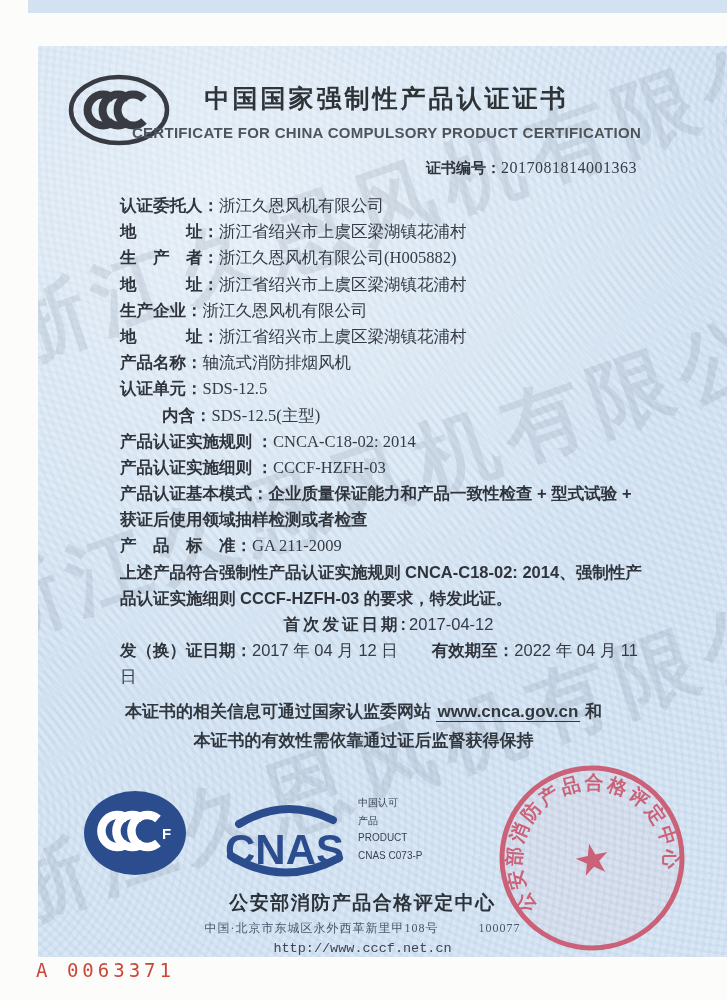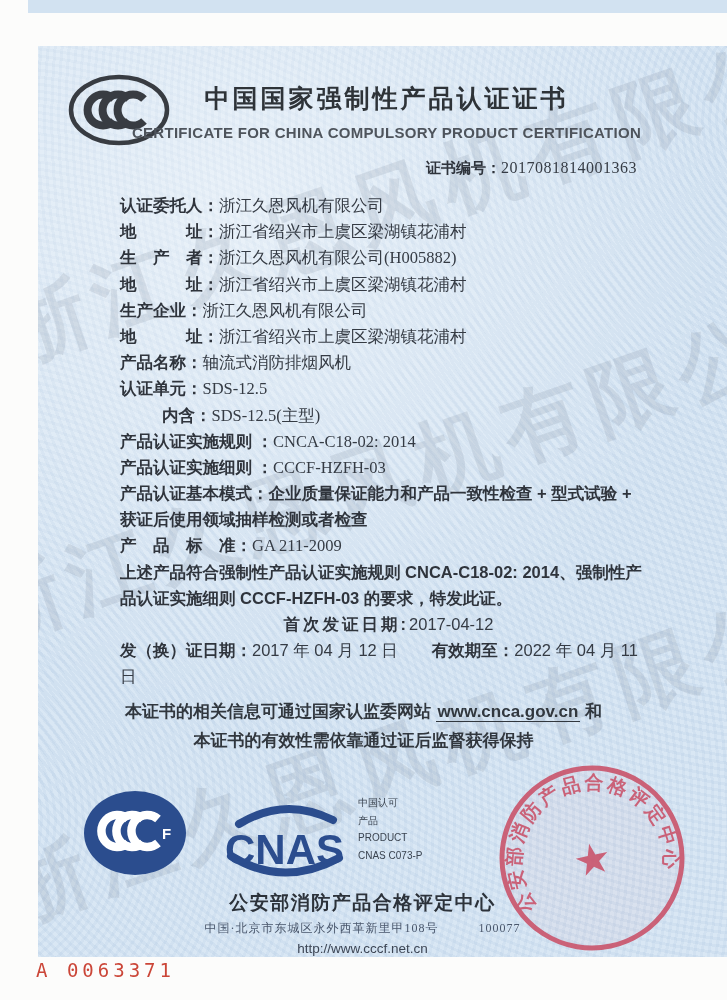--- a/index.html
+++ b/index.html
@@ -46,21 +46,21 @@
   .seal{position:absolute;left:454px;top:712px;width:200px;height:200px;z-index:2;opacity:0.85;
         transform:rotate(-12deg);}
   .seal-label{position:absolute;left:448px;top:782px;z-index:3;font-weight:bold;font-size:16px;
               color:#3a3f46;letter-spacing:1px;}
 
   .issuer{position:absolute;left:0;right:40px;top:845px;text-align:center;z-index:1;}
   .issuer .name{font-size:19px;font-weight:bold;letter-spacing:1.5px;color:#2c323a;line-height:24px;}
   .issuer .addr{margin-top:5px;font-size:12px;letter-spacing:1px;color:#49566b;
                 font-family:"Liberation Serif",serif;}
   .issuer .addr .zip{margin-left:40px;}
-  .issuer .web{margin-top:4px;font-size:13.5px;color:#3c4554;font-family:Liberation Sans, sans-serif;}
+  .issuer .web{margin-top:4px;font-size:13.5px;color:#3c4554;font-family:Liberation Mono, monospace;}
 
   .serial{position:absolute;left:36px;top:959px;z-index:1;font-family:"DejaVu Sans Mono",monospace;
           font-size:19px;letter-spacing:4px;color:#cb4638;}
 </style>
 </head>
 <body>
 
 <div class="page">
   <div class="top-strip"></div>
 

